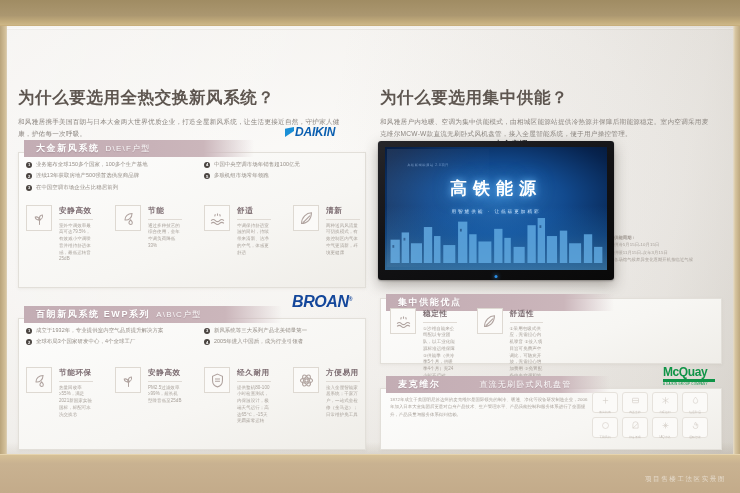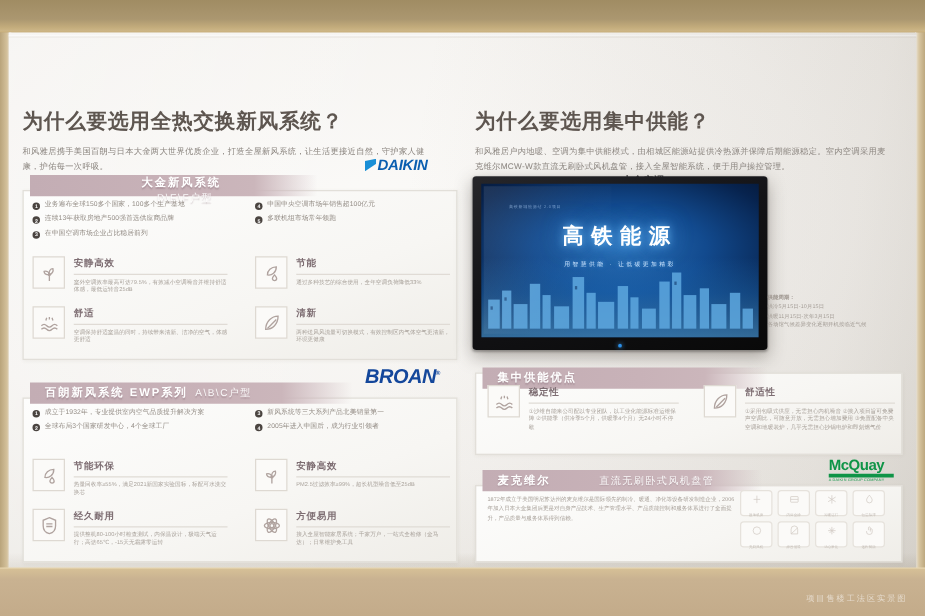--- a/index.html
+++ b/index.html
@@ -100,21 +100,21 @@
   .bulcol { display:flex; flex-direction:column; gap:4.5px; }
   .bullet { display:flex; align-items:flex-start; gap:3.5px; }
   .bullet .num {
     flex:0 0 auto; width:6.4px; height:6.4px; border-radius:50%;
     background:#4a4440; color:#fff; font-size:4.2px; font-weight:bold;
     display:flex; align-items:center; justify-content:center; margin-top:.6px;
   }
   .bullet .btxt { font-size:5.4px; color:#948d86; line-height:1.25; letter-spacing:.1px; }
 
   
-  .feats { position:absolute; display:grid; grid-template-columns:1fr 1fr; }
+  .feats { position:absolute; display:grid; grid-template-columns:1fr 1fr 1fr 1fr; }
   .feat { display:flex; gap:7px; align-items:flex-start; }
   .feat .ico {
     flex:0 0 auto; width:26px; height:26px; border:1px solid #ded9d2;
     background:#fbfaf8; display:flex; align-items:center; justify-content:center;
   }
   .feat .body { flex:1 1 auto; padding-top:1px; }
   .feat .ftitle {
     font-size:7.6px; font-weight:bold; color:#7d6d72; letter-spacing:.6px;
     padding-bottom:2.5px; border-bottom:1px solid #e0dbd5; margin-bottom:3px;
   }
@@ -236,31 +236,31 @@
   <div class="wall">
     <div class="wall-seam"></div>
     <div class="wall-shadow-bottom"></div>
   </div>
 
   <div class="col col-left">
     <div class="headline">为什么要选用全热交换新风系统？</div>
     <div class="lede">和风雅居携手美国百朗与日本大金两大世界优质企业，打造全屋新风系统，让生活更接近自然，守护家人健康，护佑每一次呼吸。</div>
   </div>
 
-  <div class="logo-daikin" style="left:292px; top:126px;">
+  <div class="logo-daikin" style="left:285px; top:126px;">
     <div class="wordmark">
       <span class="swoosh"></span>
       <span>DAIKIN</span>
     </div>
     <div class="cn">大金空调</div>
   </div>
 
   <div class="brandcard" style="left:18px; top:152px; width:348px; height:136px;"></div>
 
-  <div class="sectionbar" style="left:24px; top:140px; width:230px;flex-direction:column;">
+  <div class="sectionbar" style="left:24px; top:140px; width:230px;">
     <span>大金新风系统</span>
     <span class="sub">D\E\F户型</span>
   </div>
 
   <div class="bullets" style="left:26px; top:161px; width:336px;">
     <div class="bulcol" style="width:178px;">
       <div class="bullet">
         <span class="num">1</span>
         <span class="btxt">业务遍布全球150多个国家，100多个生产基地</span>
       </div>

